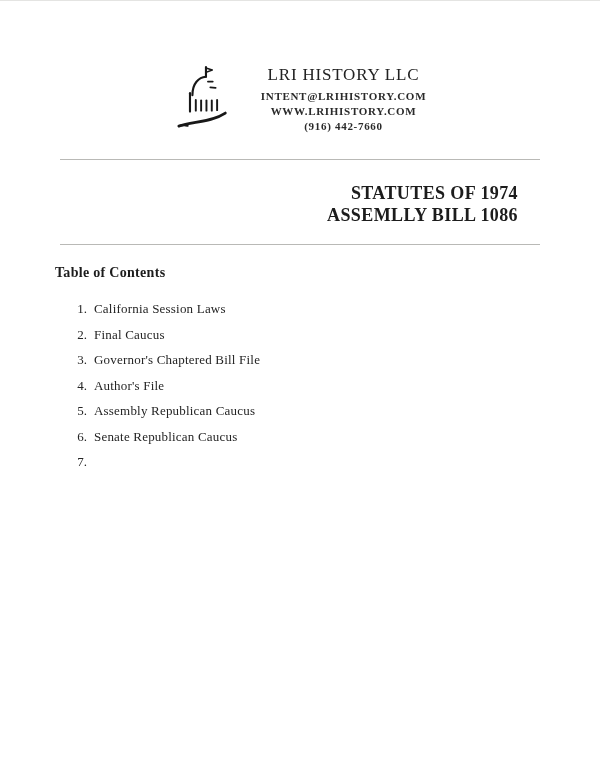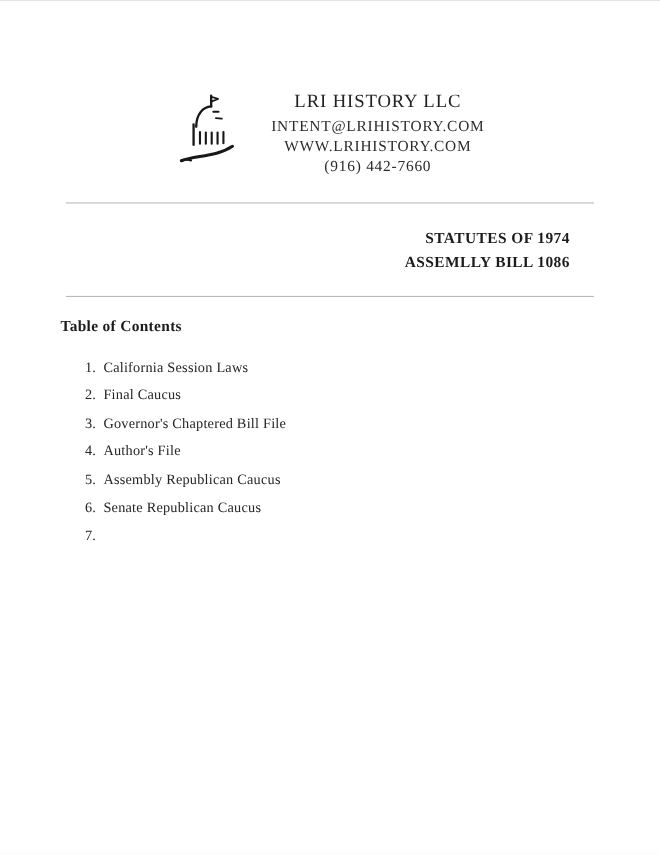--- a/index.html
+++ b/index.html
@@ -14,66 +14,67 @@
     width: 600px;
     height: 776px;
     background: #ffffff;
     position: relative;
     overflow: hidden;
     border-top: 1px solid #e4e4e2;
   }
 
   
   .letterhead {
-    padding-top: 82px;
+    padding-top: 62px;
     display: flex;
     justify-content: center;
-    align-items: flex-start;
+    align-items: center;
     gap: 25px;
   }
   .logo {
     width: 62px;
     height: 72px;
     flex: 0 0 auto;
   }
   .logo svg { width: 100%; height: 100%; }
   .letterhead-text {
     text-align: center;
     line-height: 1.1;
   }
   .company {
     font-size: 17px;
     letter-spacing: 0.8px;
     color: #222;
     margin-bottom: 6px;
   }
   .contact {
-    font-size: 14px;
+    font-size: 11px;
     letter-spacing: 0.7px;
     color: #2a2a2a;
     margin-top: 3px;
+    font-weight: bold;
   }
 
   
   .rule {
     border: none;
     border-top: 1px solid #b9b9b6;
     margin: 0 60px;
   }
   .rule-top { margin-top: 24px; }
   .rule-mid { margin-top: 18px; }
 
   
   .doc-id {
     text-align: right;
     padding: 22px 82px 0 0;
   }
   .doc-id div {
     font-weight: bold;
-    font-size: 14px;
+    font-size: 18px;
     letter-spacing: 0.4px;
     line-height: 22px;
     white-space: pre;
     color: #1c1c1c;
   }
 
   
   .toc {
     padding: 20px 60px 0 55px;
   }

